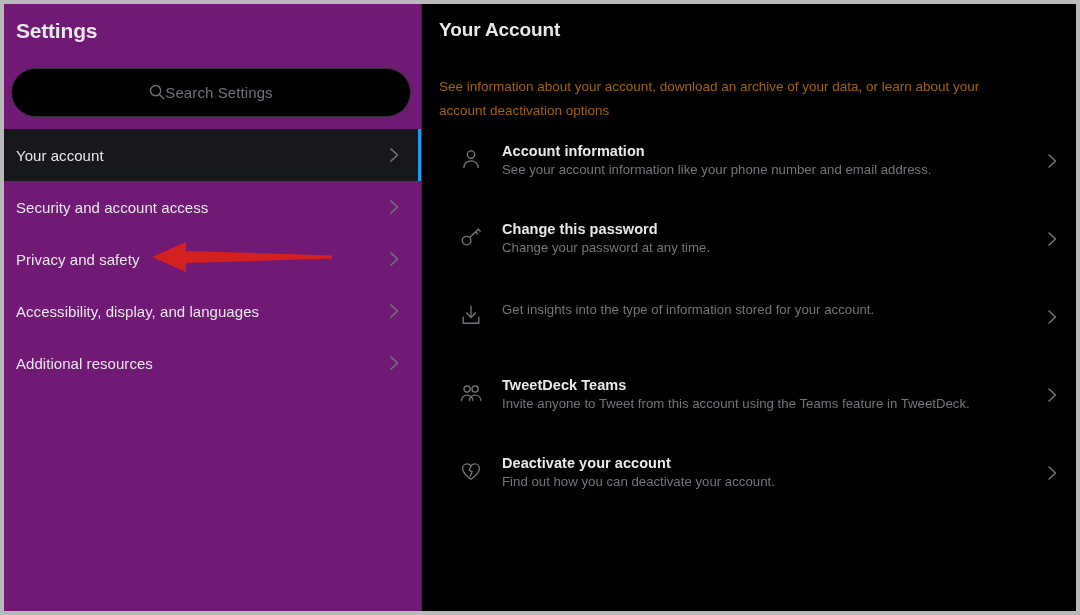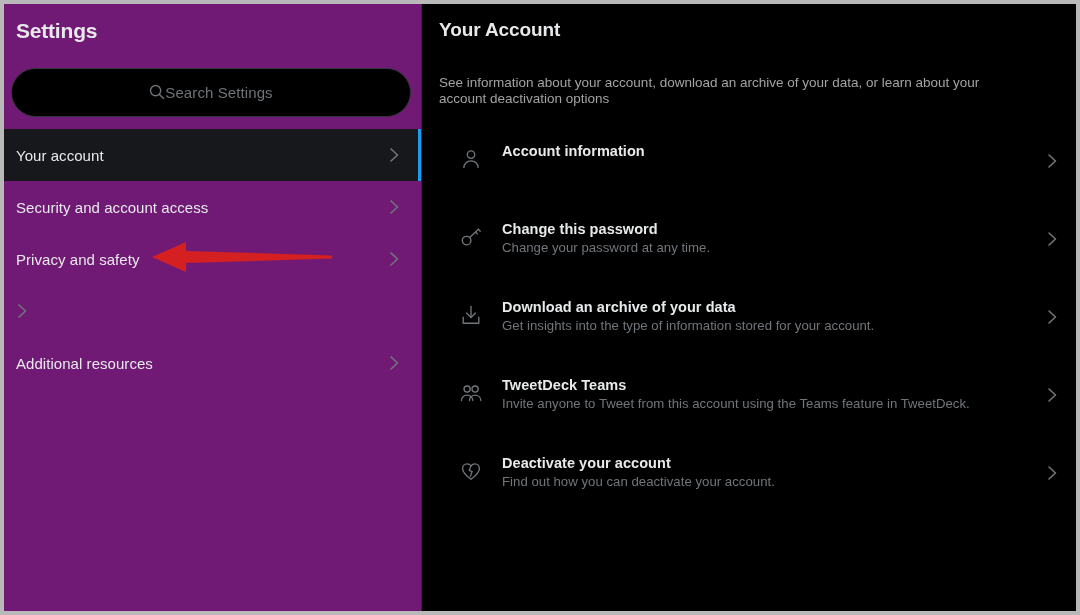--- a/index.html
+++ b/index.html
@@ -125,22 +125,22 @@
     font-weight: bold;
     color: #e7e9ea;
     letter-spacing: -0.1px;
   }
   #main-desc {
     position: absolute;
     left: 17px;
     top: 71px;
     width: 578px;
     font-size: 13.5px;
-    line-height: 16px;
-    color: #a3a3a3;
+    line-height: 24px;
+    color: #a16207;
   }
 
   #rows {
     position: absolute;
     left: 0;
     top: 131px;
     width: 100%;
   }
   .row {
     position: relative;
@@ -233,20 +233,21 @@
       <div class="nav-item">
         <span class="nav-label">Privacy and safety</span>
         <svg class="nav-chevron" width="13" height="18" viewBox="0 0 13 18">
           <polyline points="3,3 9.5,9 3,15" fill="none" stroke="#6e7479" stroke-width="1.7" stroke-linecap="round" stroke-linejoin="round"></polyline>
         </svg>
 
       </div>
 
 
       <div class="nav-item">
+        <span class="nav-label">Accessibility, display, and languages</span>
         <svg class="nav-chevron" width="13" height="18" viewBox="0 0 13 18">
           <polyline points="3,3 9.5,9 3,15" fill="none" stroke="#6e7479" stroke-width="1.7" stroke-linecap="round" stroke-linejoin="round"></polyline>
         </svg>
 
       </div>
 
       <div class="nav-item">
         <span class="nav-label">Additional resources</span>
         <svg class="nav-chevron" width="13" height="18" viewBox="0 0 13 18">
           <polyline points="3,3 9.5,9 3,15" fill="none" stroke="#6e7479" stroke-width="1.7" stroke-linecap="round" stroke-linejoin="round"></polyline>
@@ -271,20 +272,21 @@
 
       <div class="row">
         <span class="row-icon">
           <svg width="22" height="22" viewBox="0 0 22 22">
             <circle cx="11" cy="6.6" r="3.7" fill="none" stroke="#71767b" stroke-width="1.35"></circle>
             <path d="M3.9 19.5c0-4 3.2-6.6 7.1-6.6s7.1 2.6 7.1 6.6" fill="none" stroke="#71767b" stroke-width="1.35" stroke-linecap="round"></path>
           </svg>
         </span>
         <span class="row-text">
           <div class="row-title">Account information</div>
+          <div class="row-sub">See your account information like your phone number and email address.</div>
         </span>
         <svg class="row-chevron" width="13" height="18" viewBox="0 0 13 18">
           <polyline points="3,3 9.5,9 3,15" fill="none" stroke="#71767b" stroke-width="1.6" stroke-linecap="round" stroke-linejoin="round"></polyline>
         </svg>
       </div>
 
       <div class="row">
         <span class="row-icon">
           <svg width="22" height="22" viewBox="0 0 22 22">
             <circle cx="6.6" cy="14.6" r="4.3" fill="none" stroke="#71767b" stroke-width="1.35"></circle>
@@ -304,21 +306,20 @@
 
       <div class="row">
         <span class="row-icon">
           <svg width="22" height="22" viewBox="0 0 22 22">
             <line x1="11" y1="2.4" x2="11" y2="13.3" stroke="#71767b" stroke-width="1.35" stroke-linecap="round"></line>
             <polyline points="6.6,9 11,13.5 15.4,9" fill="none" stroke="#71767b" stroke-width="1.35" stroke-linecap="round" stroke-linejoin="round"></polyline>
             <polyline points="3.2,13.2 3.2,19.2 18.8,19.2 18.8,13.2" fill="none" stroke="#71767b" stroke-width="1.35" stroke-linecap="round" stroke-linejoin="round"></polyline>
           </svg>
         </span>
         <span class="row-text">
-          <div class="row-title">Download an archive of your data</div>
           <div class="row-sub">Get insights into the type of information stored for your account.</div>
         </span>
         <svg class="row-chevron" width="13" height="18" viewBox="0 0 13 18">
           <polyline points="3,3 9.5,9 3,15" fill="none" stroke="#71767b" stroke-width="1.6" stroke-linecap="round" stroke-linejoin="round"></polyline>
         </svg>
       </div>
 
       <div class="row">
         <span class="row-icon">
           <svg width="24" height="22" viewBox="0 0 24 22">

